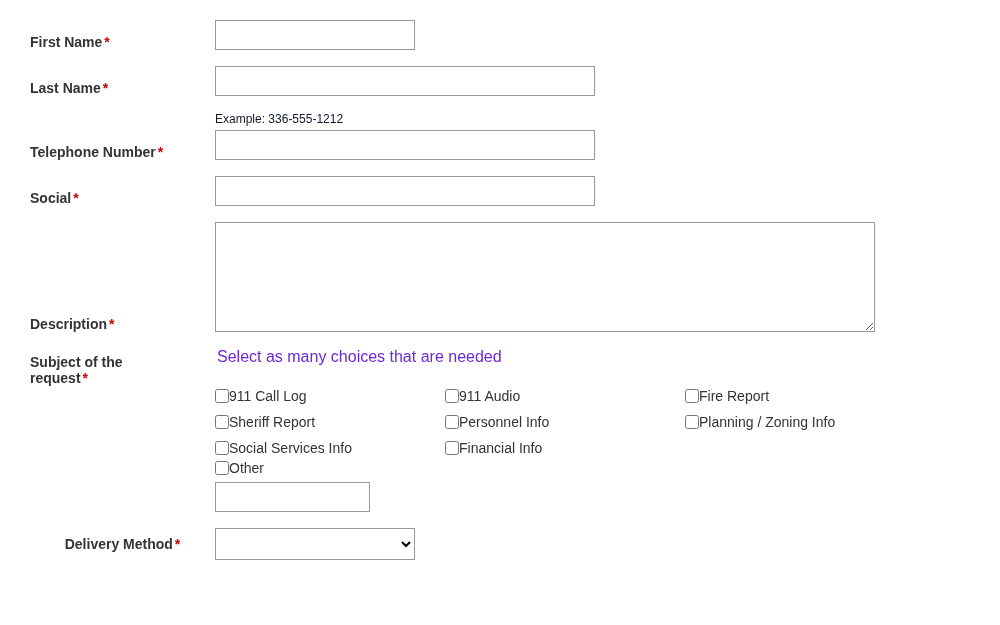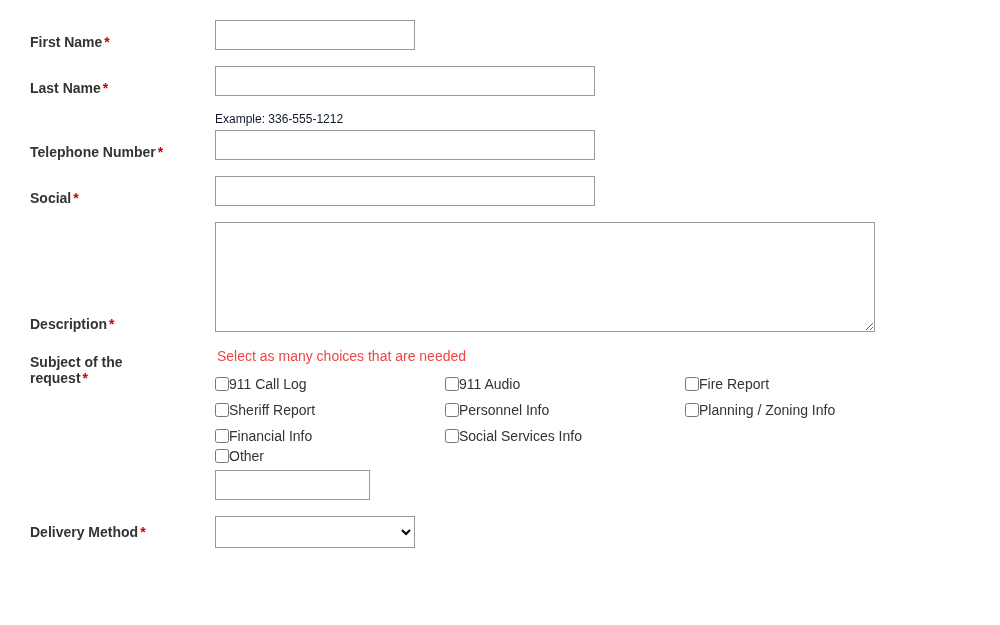--- a/index.html
+++ b/index.html
@@ -90,23 +90,23 @@
       min-width: 185px;
       padding-top: 6px;
       flex-shrink: 0;
     }
 
     .subject-content {
       flex: 1;
     }
 
     .subject-hint {
-      font-size: 14px;
-      color: #ef4444;
-      margin-bottom: 12px;
+      font-size: 16px;
+      color: #6d28d9;
+      margin-bottom: 22px;
       padding-left: 2px;
     }
 
     .checkboxes-grid {
       display: grid;
       grid-template-columns: 220px 230px 220px;
       row-gap: 10px;
       column-gap: 10px;
     }
 
@@ -137,20 +137,21 @@
       align-items: center;
       margin-top: 8px;
     }
 
     .delivery-label {
       font-weight: bold;
       font-size: 14px;
       color: #333;
       min-width: 185px;
       flex-shrink: 0;
+      text-align: center;
     }
 
     select {
       border: 1px solid #999;
       padding: 5px 8px;
       font-size: 14px;
       width: 200px;
       height: 32px;
       background: #fff;
       outline: none;
@@ -241,25 +242,25 @@
           <input type="checkbox" style="">
           <span class="checkbox-label">Personnel Info</span>
         </label>
         <label class="checkbox-item">
           <input type="checkbox" style="">
           <span class="checkbox-label">Planning / Zoning Info</span>
         </label>
 
         <label class="checkbox-item">
           <input type="checkbox" style="">
+          <span class="checkbox-label">Social Services Info</span>
+        </label>
+        <label class="checkbox-item">
+          <input type="checkbox" style="">
           <span class="checkbox-label">Financial Info</span>
-        </label>
-        <label class="checkbox-item">
-          <input type="checkbox" style="">
-          <span class="checkbox-label">Social Services Info</span>
         </label>
 
       </div>
 
       <div class="other-block">
         <label class="checkbox-item">
           <input type="checkbox" style="">
           <span class="checkbox-label">Other</span>
         </label>
         <input type="text" class="other-text-input" style="display: block; margin-top: 6px;">

